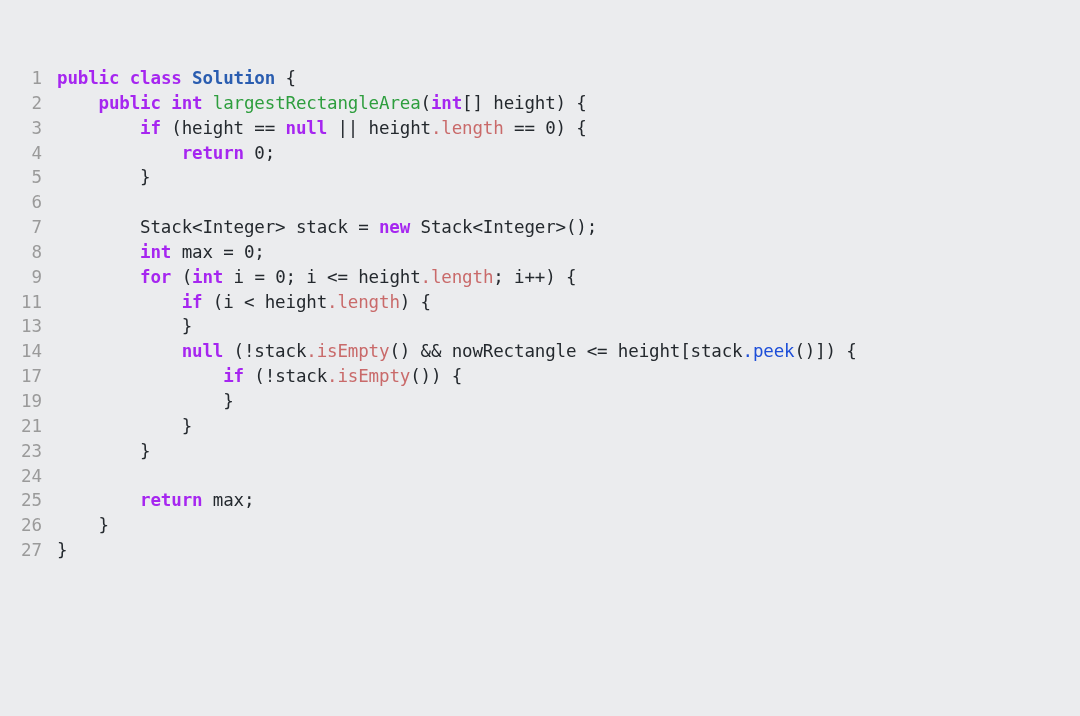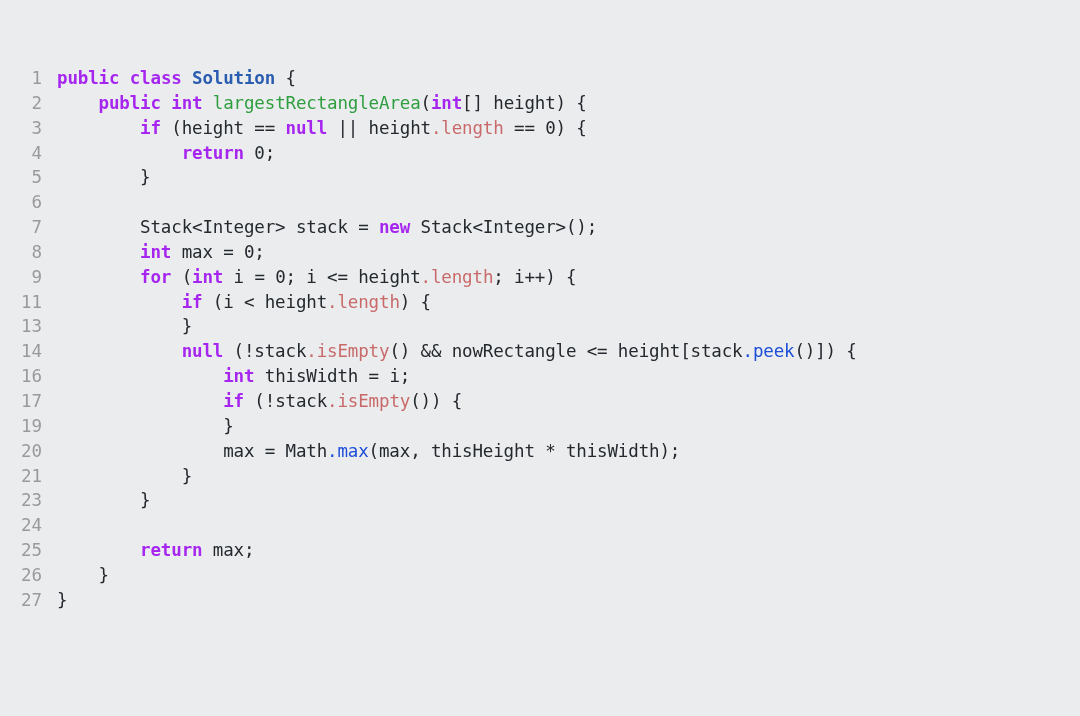--- a/index.html
+++ b/index.html
@@ -73,24 +73,22 @@
       <div class="code-line"><span class="gutter">3</span><span class="code-text"><span class="tok-plain">        </span><span class="tok-kw">if</span><span class="tok-plain"> (height == </span><span class="tok-kw">null</span><span class="tok-plain"> || height</span><span class="tok-mem">.length</span><span class="tok-plain"> == 0) {</span></span></div>
       <div class="code-line"><span class="gutter">4</span><span class="code-text"><span class="tok-plain">            </span><span class="tok-kw">return</span><span class="tok-plain"> 0;</span></span></div>
       <div class="code-line"><span class="gutter">5</span><span class="code-text"><span class="tok-plain">        }</span></span></div>
       <div class="code-line"><span class="gutter">6</span><span class="code-text"><span class="tok-plain">&nbsp;</span></span></div>
       <div class="code-line"><span class="gutter">7</span><span class="code-text"><span class="tok-plain">        Stack&lt;Integer&gt; stack = </span><span class="tok-kw">new</span><span class="tok-plain"> Stack&lt;Integer&gt;();</span></span></div>
       <div class="code-line"><span class="gutter">8</span><span class="code-text"><span class="tok-plain">        </span><span class="tok-kw">int</span><span class="tok-plain"> max = 0;</span></span></div>
       <div class="code-line"><span class="gutter">9</span><span class="code-text"><span class="tok-plain">        </span><span class="tok-kw">for</span><span class="tok-plain"> (</span><span class="tok-kw">int</span><span class="tok-plain"> i = 0; i &lt;= height</span><span class="tok-mem">.length</span><span class="tok-plain">; i++) {</span></span></div>
       <div class="code-line"><span class="gutter">11</span><span class="code-text"><span class="tok-plain">            </span><span class="tok-kw">if</span><span class="tok-plain"> (i &lt; height</span><span class="tok-mem">.length</span><span class="tok-plain">) {</span></span></div>
       <div class="code-line"><span class="gutter">13</span><span class="code-text"><span class="tok-plain">            }</span></span></div>
       <div class="code-line"><span class="gutter">14</span><span class="code-text"><span class="tok-plain">            </span><span class="tok-kw">null</span><span class="tok-plain"> (!stack</span><span class="tok-mem">.isEmpty</span><span class="tok-plain">() &amp;&amp; nowRectangle &lt;= height[stack</span><span class="tok-mem2">.peek</span><span class="tok-plain">()]) {</span></span></div>
-      <div class="code-line"><span class="gutter">16</span><span class="code-text"><span class="tok-plain">                </span><span class="tok-kw">int</span><span class="tok-plain"> thisWidth = i;</span></span></div>
       <div class="code-line"><span class="gutter">17</span><span class="code-text"><span class="tok-plain">                </span><span class="tok-kw">if</span><span class="tok-plain"> (!stack</span><span class="tok-mem">.isEmpty</span><span class="tok-plain">()) {</span></span></div>
       <div class="code-line"><span class="gutter">19</span><span class="code-text"><span class="tok-plain">                }</span></span></div>
-      <div class="code-line"><span class="gutter">20</span><span class="code-text"><span class="tok-plain">                max = Math</span><span class="tok-mem2">.max</span><span class="tok-plain">(max, thisHeight * thisWidth);</span></span></div>
       <div class="code-line"><span class="gutter">21</span><span class="code-text"><span class="tok-plain">            }</span></span></div>
       <div class="code-line"><span class="gutter">23</span><span class="code-text"><span class="tok-plain">        }</span></span></div>
       <div class="code-line"><span class="gutter">24</span><span class="code-text"><span class="tok-plain">&nbsp;</span></span></div>
       <div class="code-line"><span class="gutter">25</span><span class="code-text"><span class="tok-plain">        </span><span class="tok-kw">return</span><span class="tok-plain"> max;</span></span></div>
       <div class="code-line"><span class="gutter">26</span><span class="code-text"><span class="tok-plain">    }</span></span></div>
       <div class="code-line"><span class="gutter">27</span><span class="code-text"><span class="tok-plain">}</span></span></div>
     </div>
 </div>
 
 </body></html>

